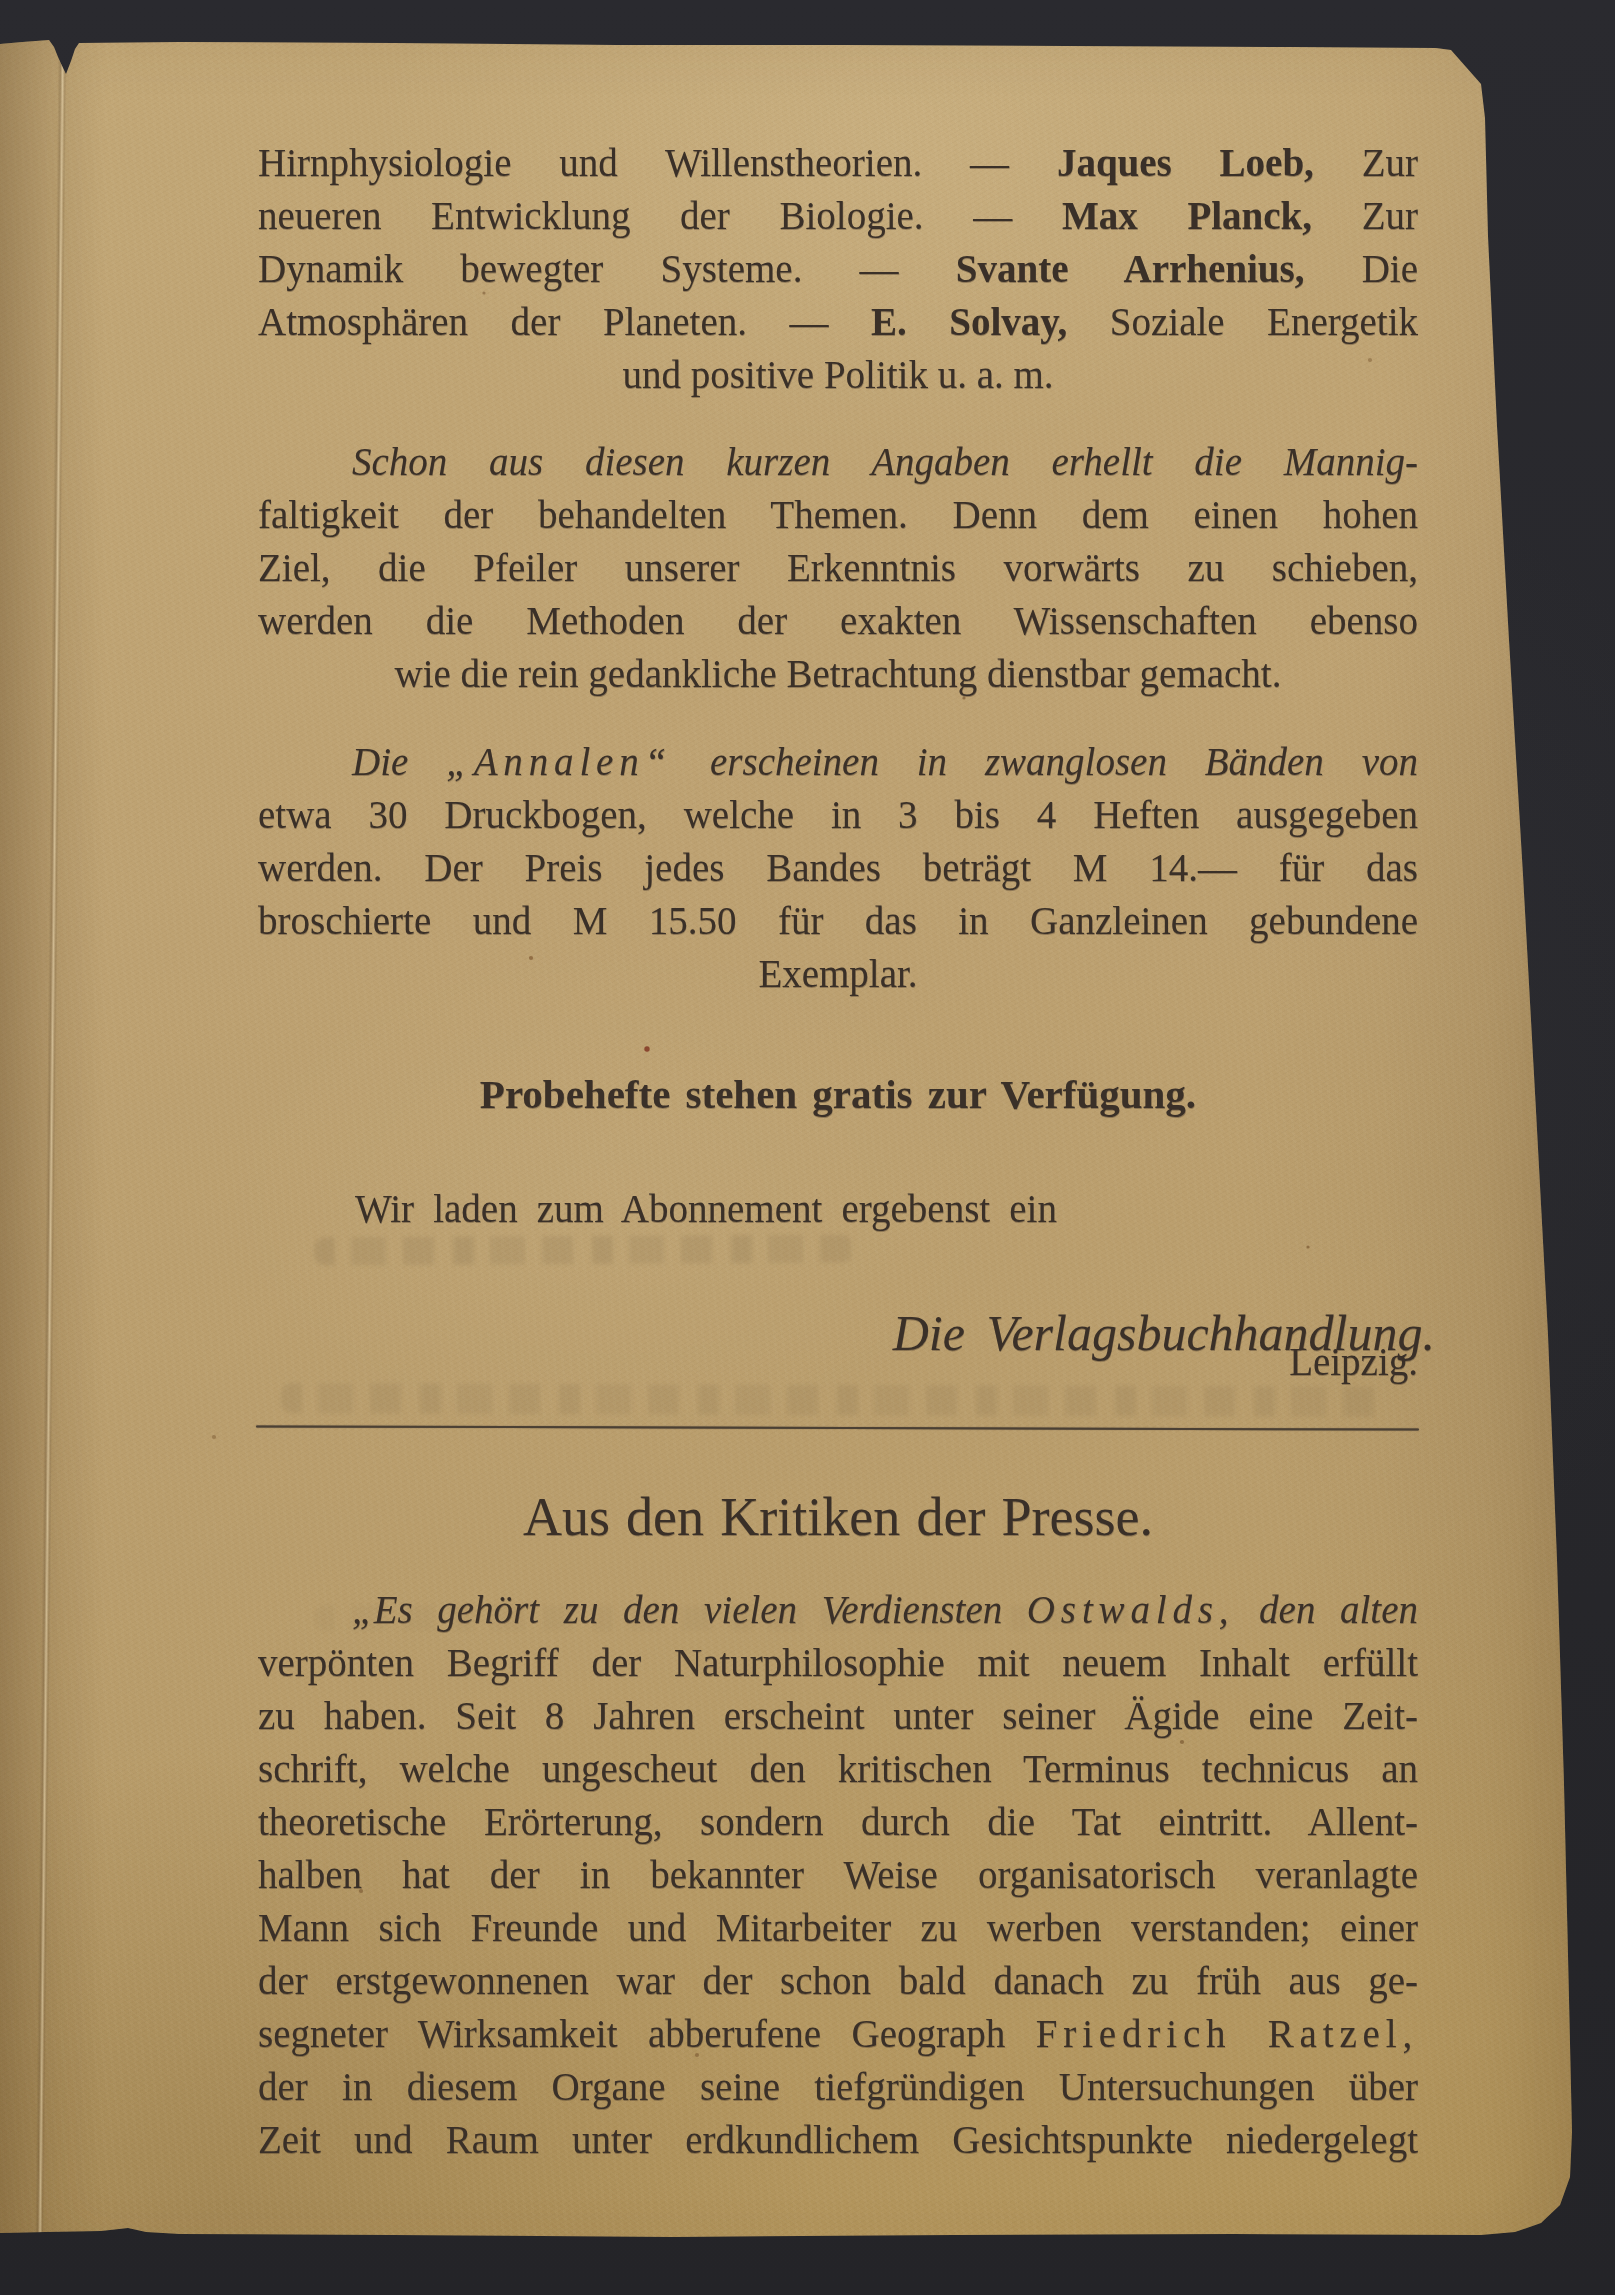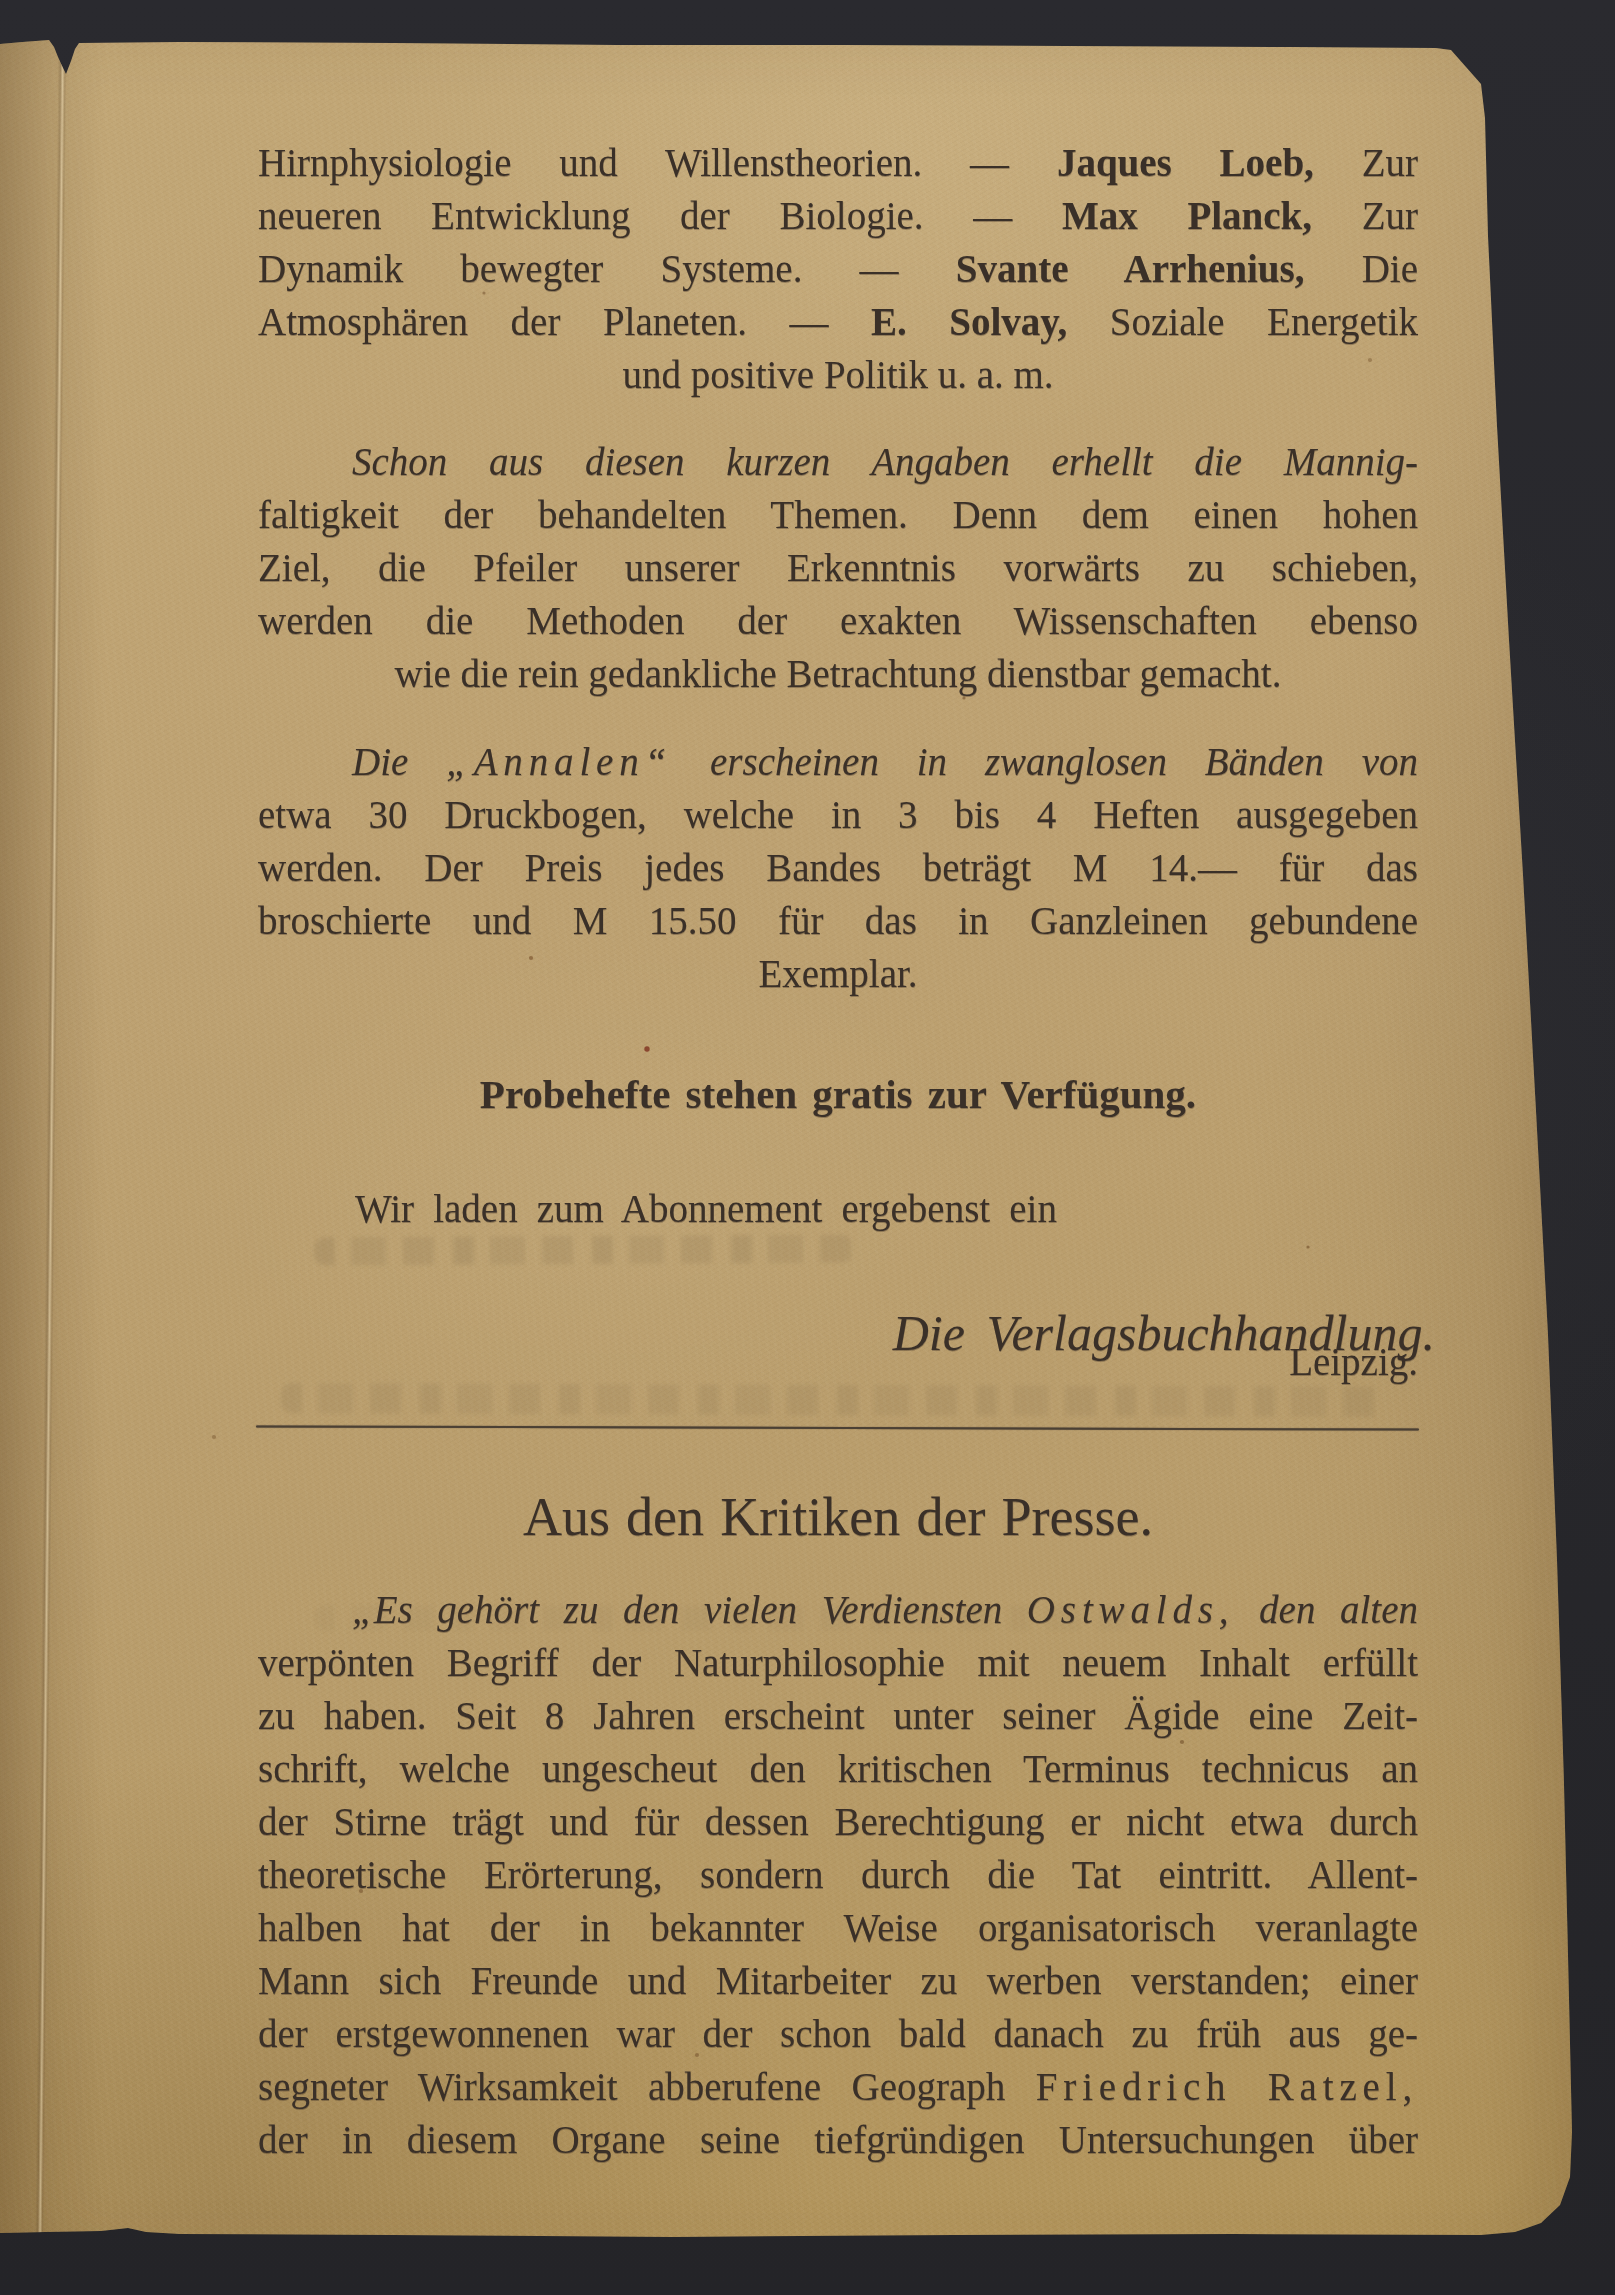--- a/index.html
+++ b/index.html
@@ -194,22 +194,22 @@
 
   <div class="rule"></div>
 
   <div class="tblock heading">Aus den Kritiken der Presse.</div>
 
   <div class="tblock para-quote">
       <div class="line indent"><span>„Es gehört zu den vielen Verdiensten </span><span class="sp">Ostwalds,</span><span> den alten</span></div>
       <div class="line"><span>verpönten Begriff der Naturphilosophie mit neuem Inhalt erfüllt</span></div>
       <div class="line"><span>zu haben. Seit 8 Jahren erscheint unter seiner Ägide eine Zeit-</span></div>
       <div class="line"><span>schrift, welche ungescheut den kritischen Terminus technicus an</span></div>
-      <div class="line"><span>der Stirne trägt und für dessen Berechtigung er nicht etwa durch</span></div>
       <div class="line"><span>theoretische Erörterung, sondern durch die Tat eintritt. Allent-</span></div>
       <div class="line"><span>halben hat der in bekannter Weise organisatorisch veranlagte</span></div>
       <div class="line"><span>Mann sich Freunde und Mitarbeiter zu werben verstanden; einer</span></div>
       <div class="line"><span>der erstgewonnenen war der schon bald danach zu früh aus ge-</span></div>
       <div class="line"><span>segneter Wirksamkeit abberufene Geograph </span><span class="sp">Friedrich Ratzel,</span></div>
       <div class="line"><span>der in diesem Organe seine tiefgründigen Untersuchungen über</span></div>
+      <div class="line"><span>Zeit und Raum unter erdkundlichem Gesichtspunkte niedergelegt</span></div>
     </div>
 </div>
 
 
 </body></html>

